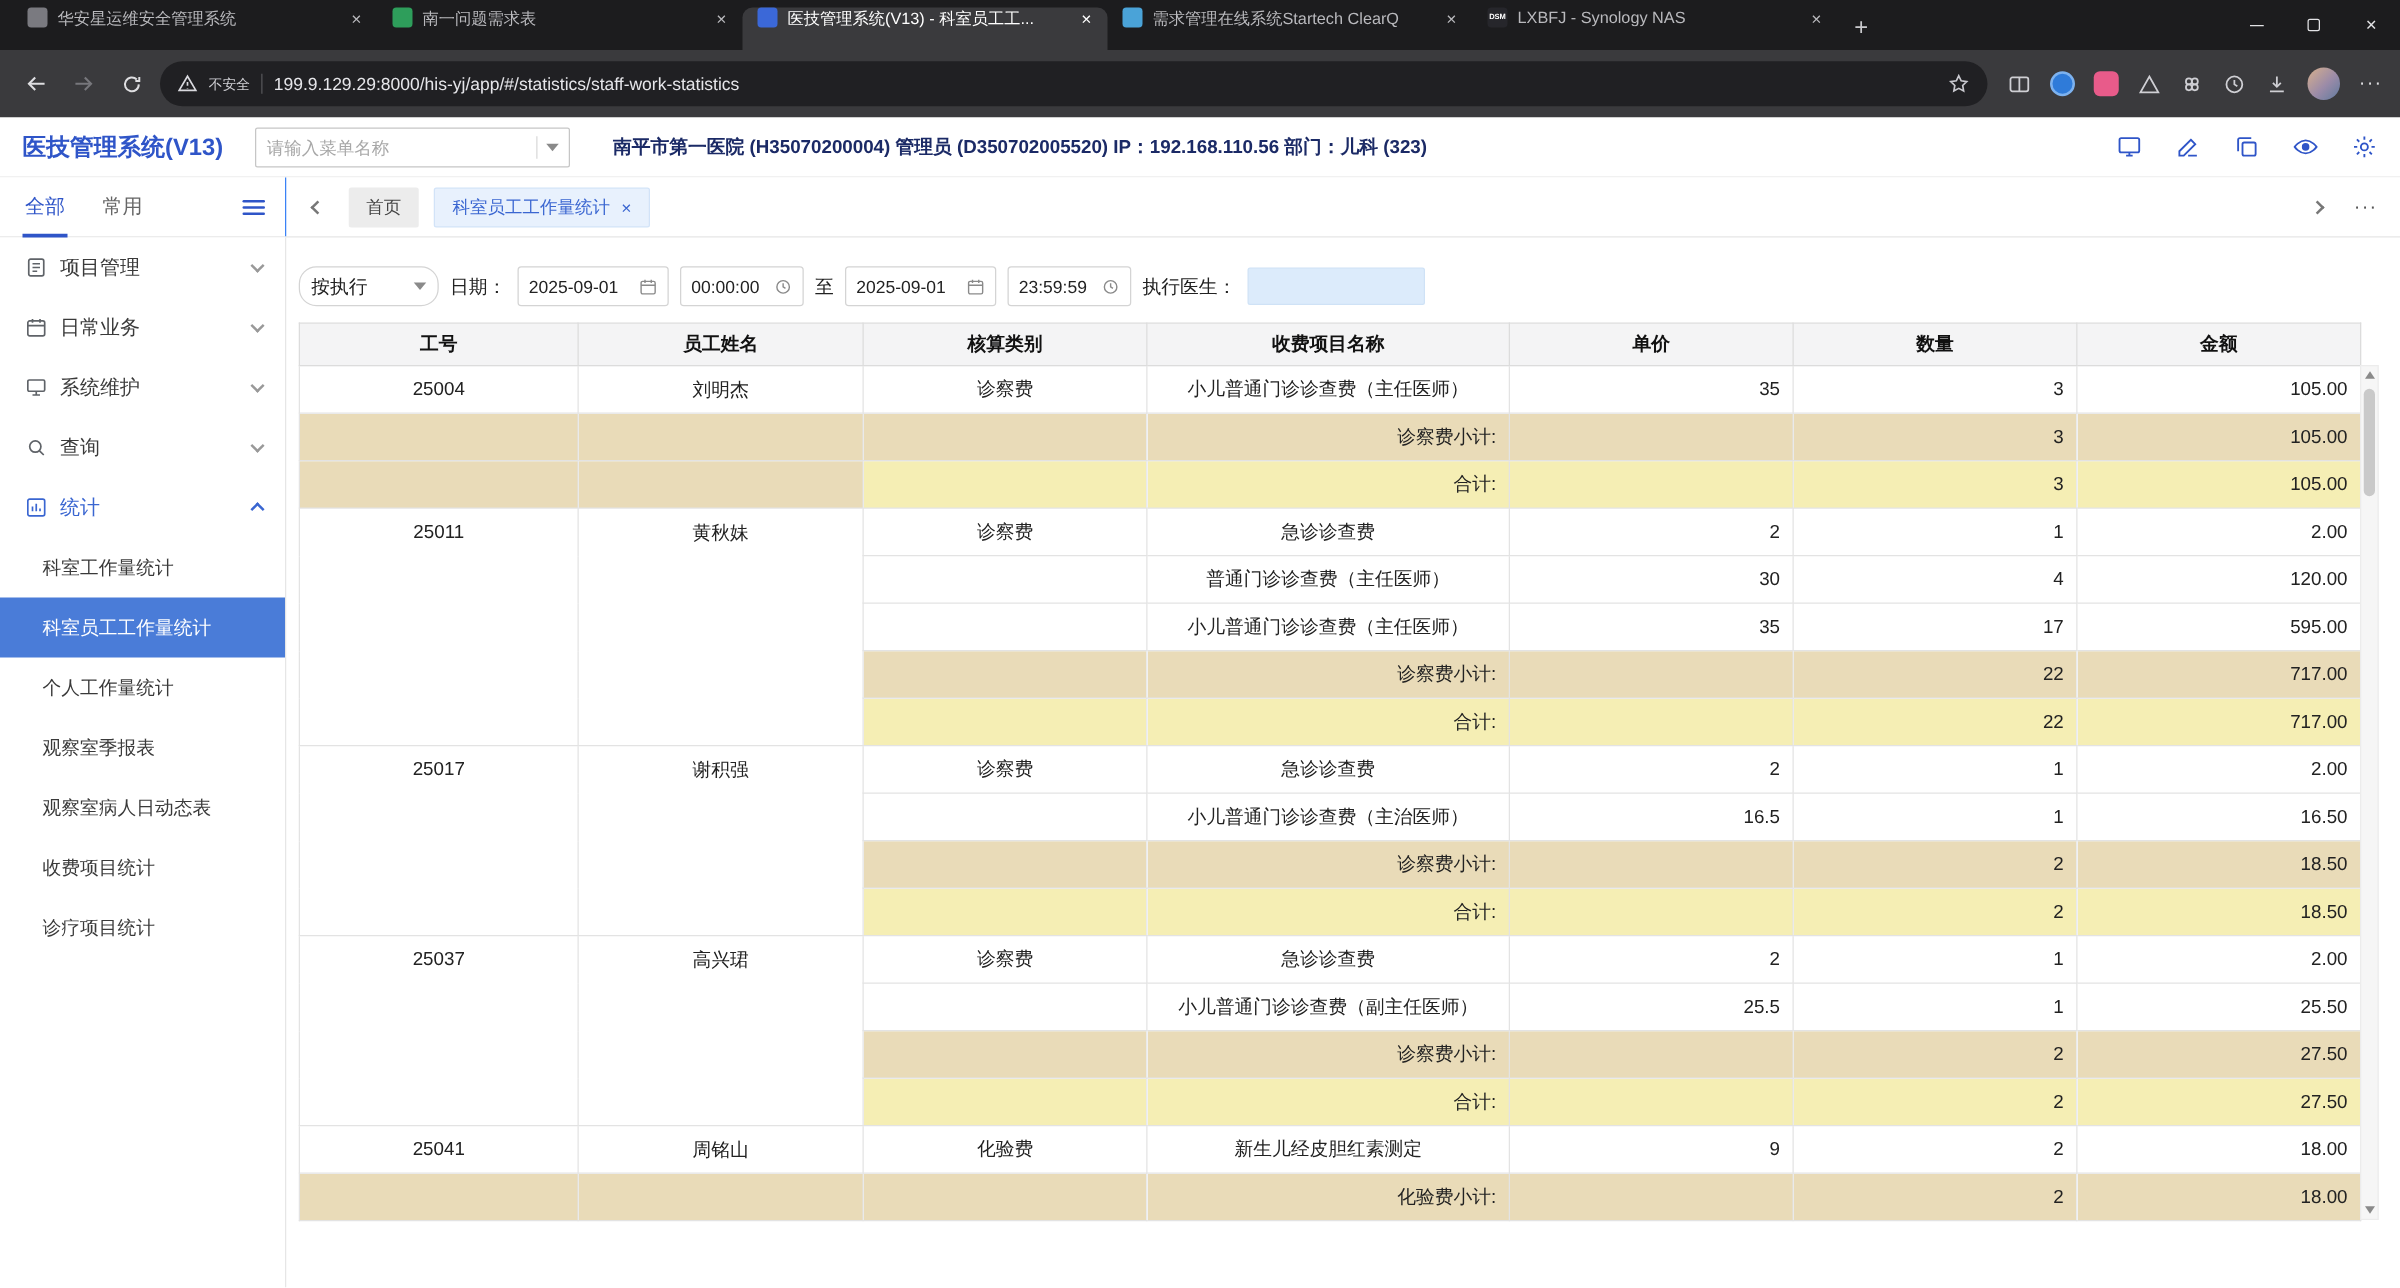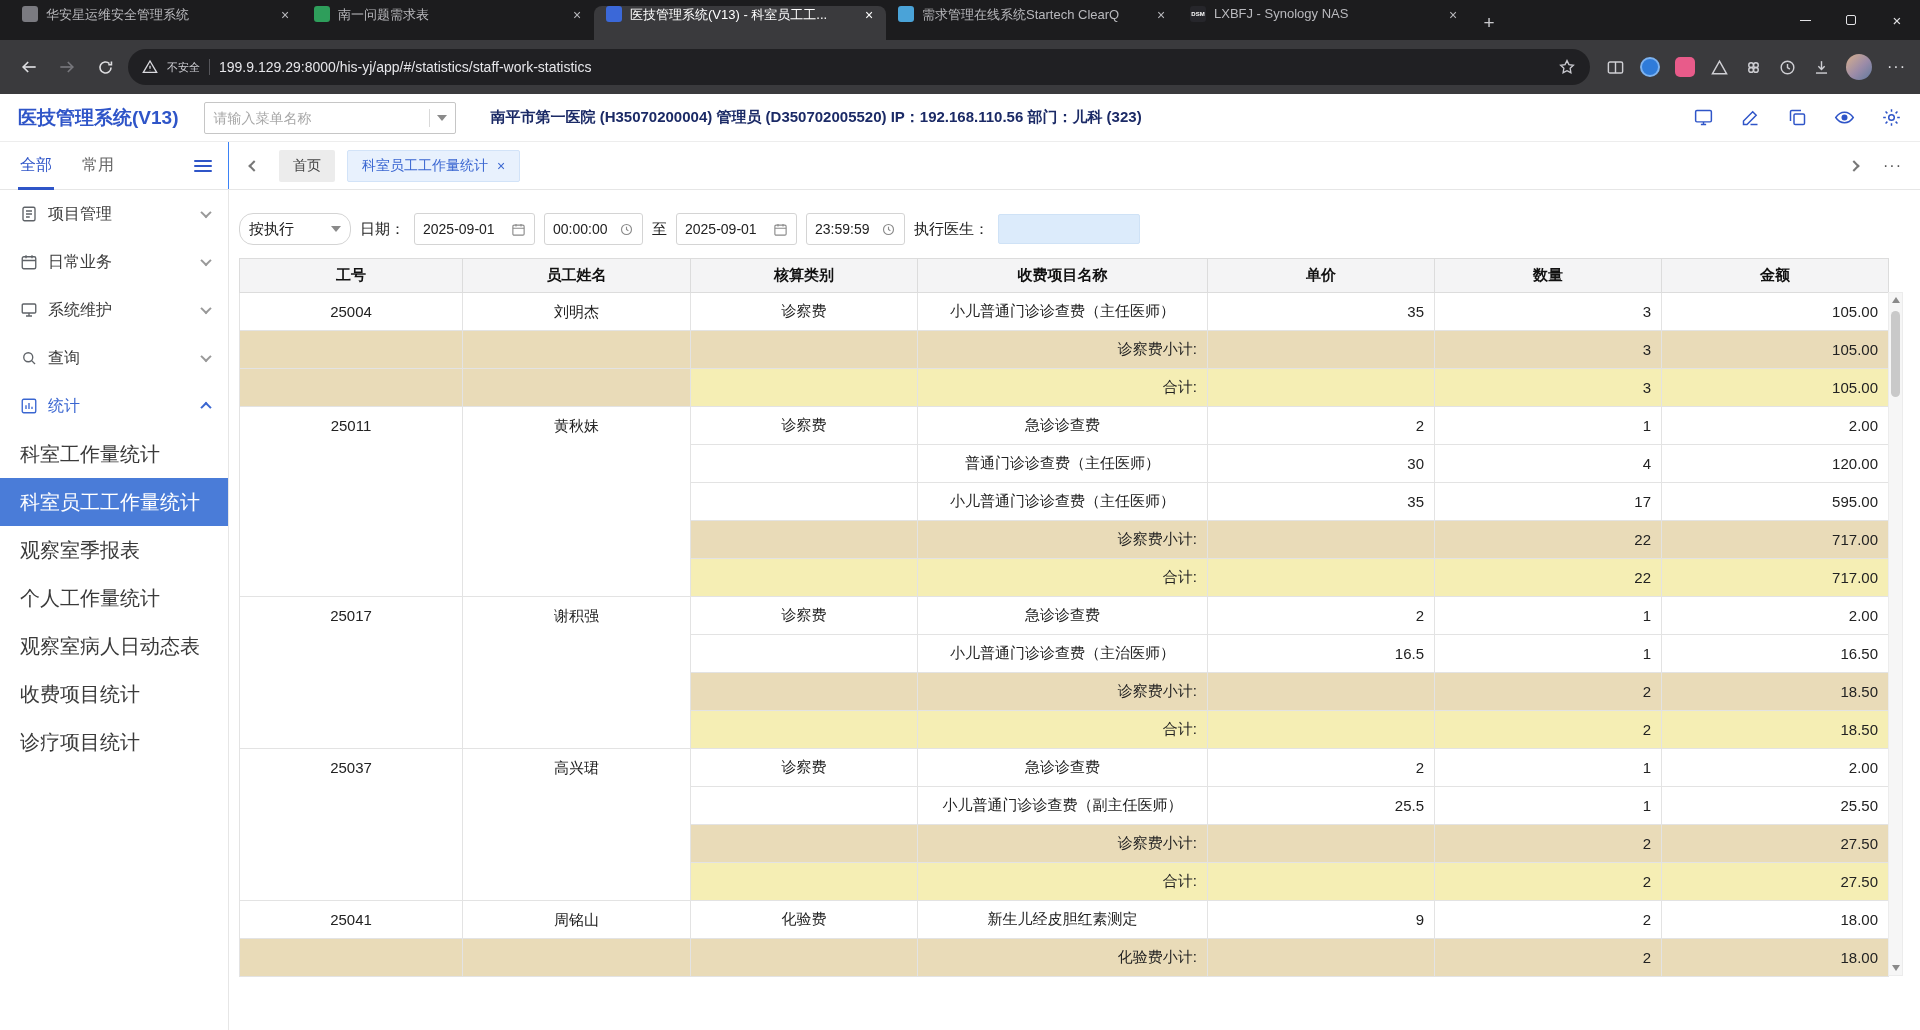--- a/index.html
+++ b/index.html
@@ -69,21 +69,21 @@
   
   .content{display:flex;height:840px}
   .sidebar{width:229px;border-right:1px solid #e6e6e6;flex:0 0 auto;background:#fff}
   .snav{height:48px;display:flex;align-items:center;padding:0 18px 0 20px;font-size:16px;color:#3a3a3a}
   .snav .sicon{margin-right:10px;color:#5f6368;display:flex}
   .scaret{width:8px;height:8px;border-left:2px solid #999;border-bottom:2px solid #999;margin-left:auto}
   .scaret.d{transform:rotate(-45deg) translate(1px,-1px)}
   .scaret.u{transform:rotate(135deg) translate(1px,-1px);border-color:#3a66d1}
   .snav.activecat{color:#3a66d1}
   .snav.activecat .sicon{color:#3a66d1}
-  .schild{height:48px;display:flex;align-items:center;padding-left:20px;font-size:20px;color:#3a3a3a}
+  .schild{height:48px;display:flex;align-items:center;padding-left:34px;font-size:15px;color:#3a3a3a}
   .schild.active{background:#4a7cd8;color:#fff}
 
   .main{flex:1;padding:10px 0 0 10px;position:relative;min-width:0}
   .toolbar{display:flex;align-items:center;gap:10px}
   .tbtn{height:32px;padding:0 12px;border:1px solid #d4d4d4;border-radius:3px;background:#fff;font-size:15px;color:#333;
         display:inline-flex;align-items:center;font-family:inherit;white-space:nowrap}
   .annotation{color:#f5413d;font-size:17px;margin-left:10px;white-space:nowrap}
   .filterbar{margin-top:13px;display:flex;align-items:center;gap:9px;font-size:15px;color:#222}
   .fsel{width:112px;height:32px;border:1px solid #d4d4d4;border-radius:14px;display:flex;align-items:center;padding:0 9px;justify-content:space-between;background:#fff}
   .finput{height:32px;border:1px solid #d4d4d4;border-radius:3px;display:flex;align-items:center;padding:0 8px;gap:6px;background:#fff;color:#8a8a8a}
@@ -329,24 +329,24 @@
       <span>统计</span>
       <span class="scaret u"></span>
     </div>
     <div class="schild">
         <span>科室工作量统计</span>
       </div>
     <div class="schild active">
         <span>科室员工工作量统计</span>
       </div>
     <div class="schild">
+        <span>个人工作量统计</span>
+      </div>
+    <div class="schild">
         <span>观察室季报表</span>
-      </div>
-    <div class="schild">
-        <span>个人工作量统计</span>
       </div>
     <div class="schild">
         <span>观察室病人日动态表</span>
       </div>
     <div class="schild">
         <span>收费项目统计</span>
       </div>
     <div class="schild">
         <span>诊疗项目统计</span>
       </div>

